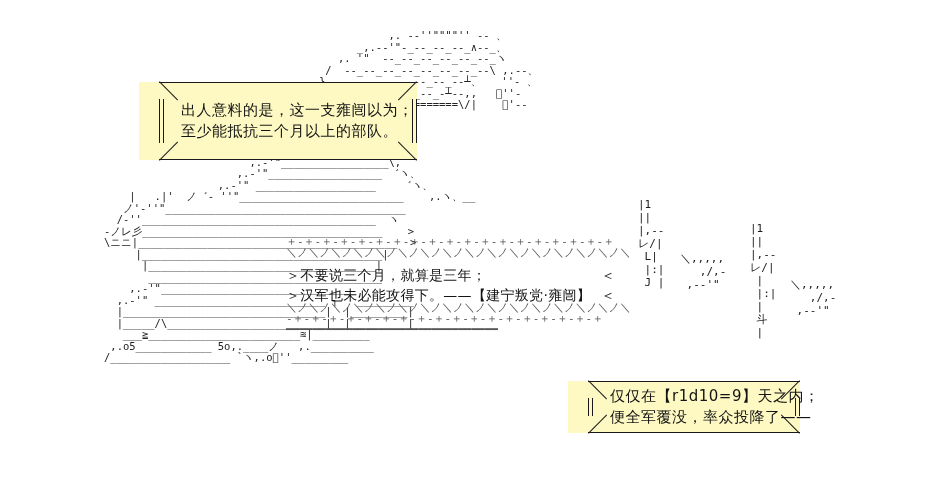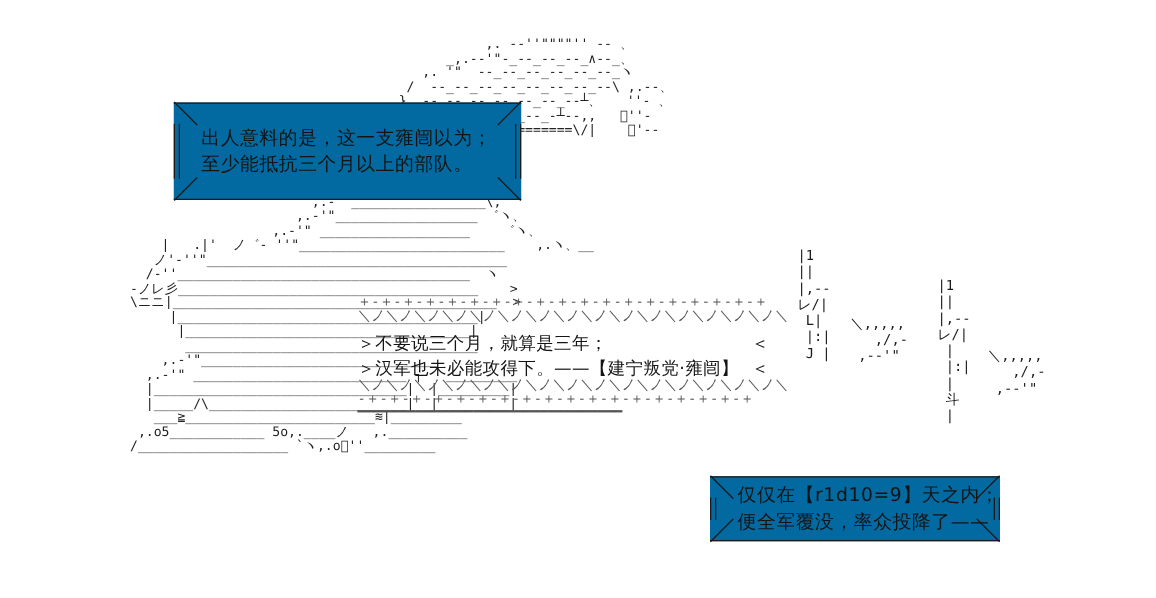--- a/index.html
+++ b/index.html
@@ -39,22 +39,23 @@
     left: 104px;
     top: 30px;
     font-size: 10.5px;
     line-height: 11.5px;
     color: #222222;
   }
 
   
   .balloon {
     position: absolute;
-    background: #0369a1;
+    background: #fef9c3;
     box-sizing: border-box;
+    padding-left: 20px;
   }
   .balloon-inner {
     position: relative;
     border-top: 1px solid #1a1a1a;
     border-bottom: 1px solid #1a1a1a;
     height: 100%;
     box-sizing: border-box;
   }
   
   .corner {

